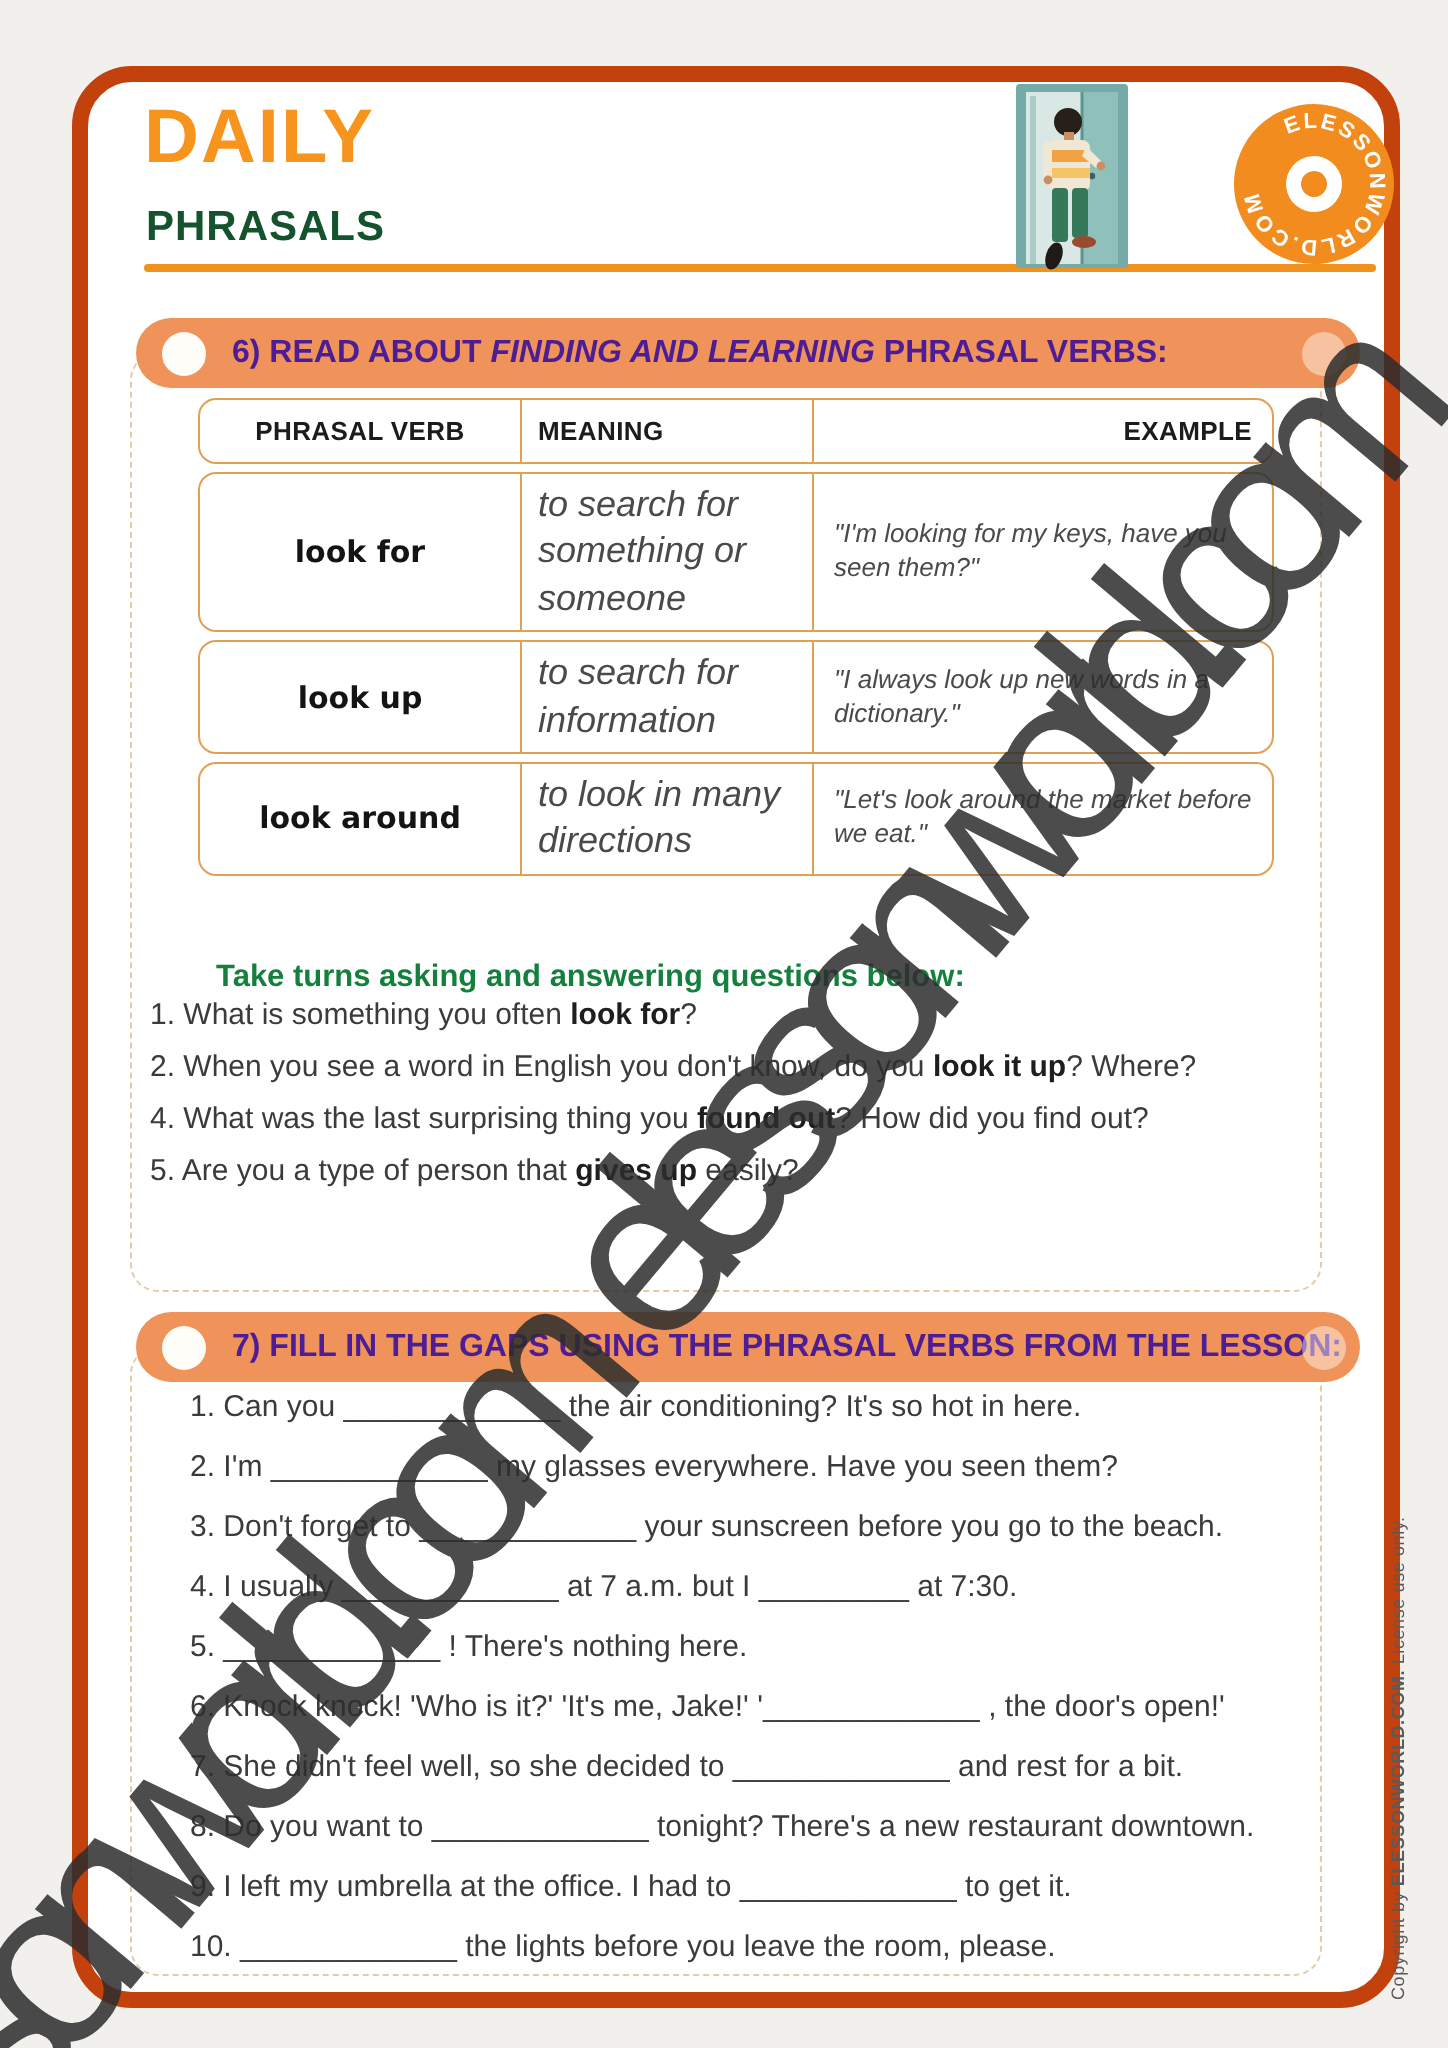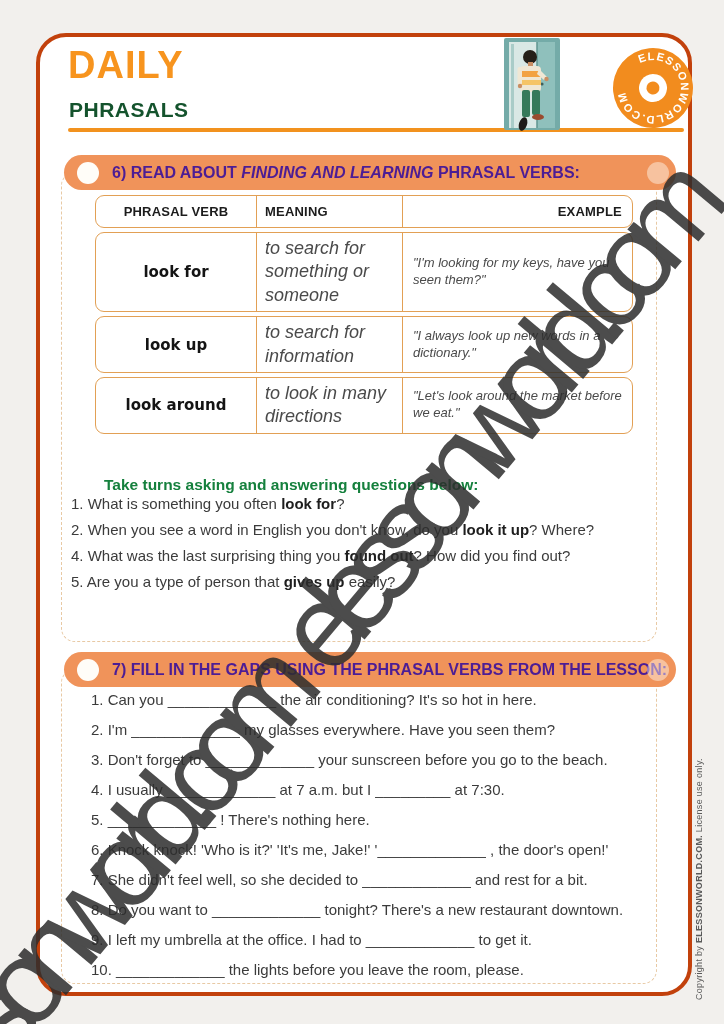--- a/index.html
+++ b/index.html
@@ -1,19 +1,19 @@
 <!DOCTYPE html>
 <html><head>
 <meta charset="utf-8">
 <style>
   html,body{margin:0;padding:0;}
   .stage{position:relative;width:724px;height:1024px;background:#f2f0ed;overflow:hidden;
          font-family:"Liberation Sans","DejaVu Sans",sans-serif;color:#3b3b3b;}
   .frame{position:absolute;left:36px;top:33px;width:648px;height:955px;background:#ffffff;
-         border:4px solid #c2410c;border-radius:30px;z-index:1;}
+         border:8px solid #c2410c;border-radius:30px;z-index:1;}
   .title{position:absolute;left:28px;top:7px;font-size:38px;font-weight:800;letter-spacing:1px;color:#F7941E;}
   .subtitle{position:absolute;left:29px;top:61px;font-size:21px;font-weight:700;letter-spacing:.5px;color:#14532d;}
   .divider{position:absolute;left:28px;top:91px;width:616px;height:4px;background:#F2921E;border-radius:2px;}
   .door{position:absolute;left:442px;top:-1px;}
   .logo{position:absolute;left:569px;top:7px;}
   .banner{position:absolute;left:24px;width:612px;height:35px;background:#F0935A;border-radius:17.5px;
           line-height:35px;padding-left:48px;box-sizing:border-box;font-size:16px;font-weight:800;
           color:#4c1d95;z-index:3;white-space:nowrap;}
   .banner .dot{position:absolute;left:13px;top:6.5px;width:22px;height:22px;border-radius:50%;background:#FFFDF8;}
   .banner::after{content:"";position:absolute;right:7px;top:6.5px;width:22px;height:22px;border-radius:50%;

